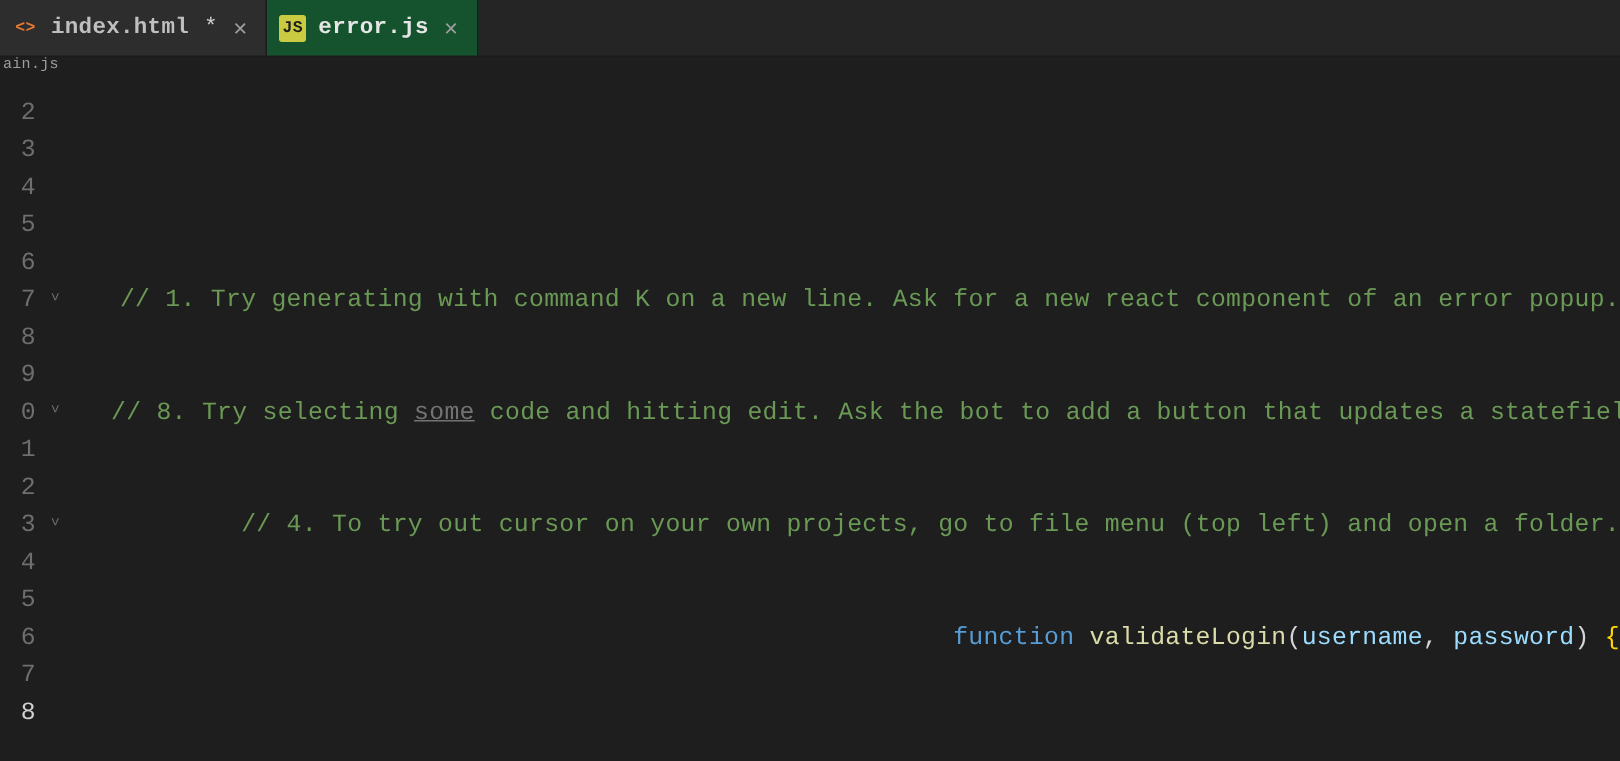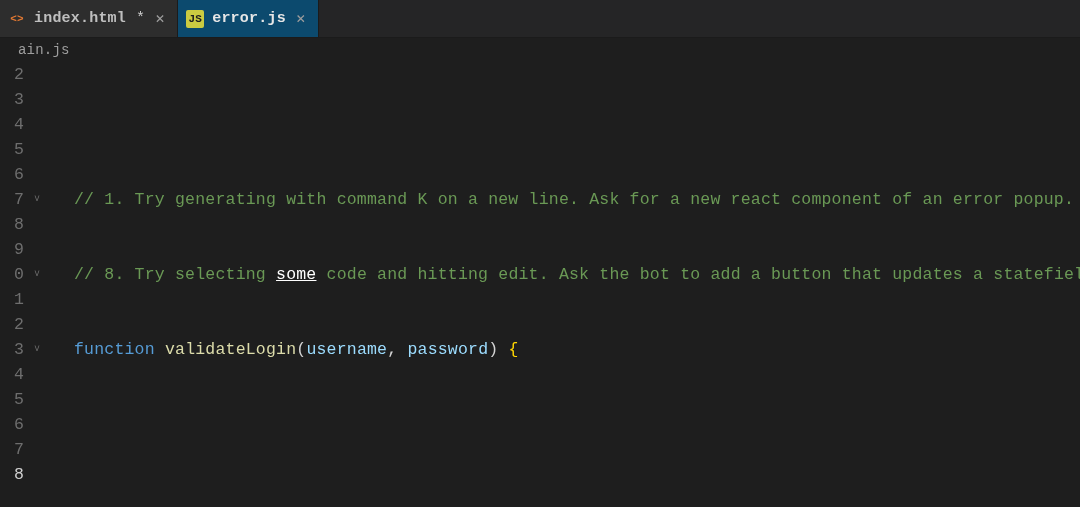--- a/index.html
+++ b/index.html
@@ -24,35 +24,35 @@
     display:flex;
     align-items:center;
     padding:0 10px 0 8px;
     gap:8px;
     font-size:15px;
     color:#cfcfcf;
     border-right:1px solid #1b1b1b;
     cursor:pointer;
   }
   .tab.inactive { background:#2d2d2d; color:#bfbfbf; }
-  .tab.active   { background:#0c4a6e; color:#e6e6e6; }
+  .tab.active   { background:#14532d; color:#e6e6e6; }
   .tab .icon { display:inline-flex; align-items:center; justify-content:center; width:18px; height:18px; font-size:11px; font-weight:bold; }
   .icon-html { color:#e37933; }
   .icon-js   { background:#cbcb41; color:#1e1e1e; border-radius:2px; padding:1px 2px; font-size:10px; }
   .tab .label { white-space:nowrap;font-weight:bold; }
   .tab .dirty { color:#cfcfcf; padding-left:2px; }
   .tab .close { color:#9d9d9d; width:14px; text-align:center; }
 
   
   .breadcrumb {
     height:24px;
     display:flex;
-    align-items:center;
-    padding-left:18px;
-    font-size:14px;
+    align-items:flex-start;
+    padding-left:2px;
+    font-size:10px;
     color:#9e9e9e;
     background:#1e1e1e;
   }
 
   
   .editor {
     display:flex;
     height:calc(100% - 62px);
     line-height:25px;
   }
@@ -69,31 +69,32 @@
     width:18px;
     color:#6e6e6e;
     user-select:none;
   }
   .gutter-fold .fold { height:25px; display:flex; align-items:center; justify-content:center; font-size:10px; }
   .code {
     flex:1;
     white-space:pre;
     padding-left:28px;
     overflow:hidden;
+    text-align:right;
   }
   .code .row { height:25px; }
 
   
   .c-comment  { color:#6a9955; }
   .c-storage  { color:#569cd6; }
   .c-funcname { color:#dcdcaa; }
   .c-param    { color:#9cdcfe; }
   .c-punct    { color:#d4d4d4; }
   .c-brace    { color:#ffd602; }
-  .c-link     { color:#ffffff; text-decoration:underline; }
+  .c-link     { color:#737373; text-decoration:underline; }
 </style>
 </head>
 <body>
 
 <div class="tabbar">
   <div class="tab inactive">
     <span class="icon icon-html">&lt;&gt;</span>
     <span class="label">index.html</span>
     <span class="dirty">*</span>
     <span class="close">✕</span>
@@ -146,20 +147,21 @@
       <div class="fold"></div>
       <div class="fold"></div>
       <div class="fold"></div>
       <div class="fold"></div>
     </div>
 
   <div class="code">
     <div class="row"><span class="c-comment"></span></div>
     <div class="row"><span class="c-comment">// 1. Try generating with command K on a new line. Ask for a new react component of an error popup.</span></div>
     <div class="row"><span class="c-comment">// 8. Try selecting </span><span class="c-link">some</span><span class="c-comment"> code and hitting edit. Ask the bot to add a button that updates a statefield</span></div>
+    <div class="row"><span class="c-comment">// 4. To try out cursor on your own projects, go to file menu (top left) and open a folder.</span></div>
     <div class="row"><span class="c-storage">function</span><span class="c-punct"> </span><span class="c-funcname">validateLogin</span><span class="c-punct">(</span><span class="c-param">username</span><span class="c-punct">, </span><span class="c-param">password</span><span class="c-punct">) </span><span class="c-brace">{</span></div>
     
     
     
     
     
     
     
     
     

